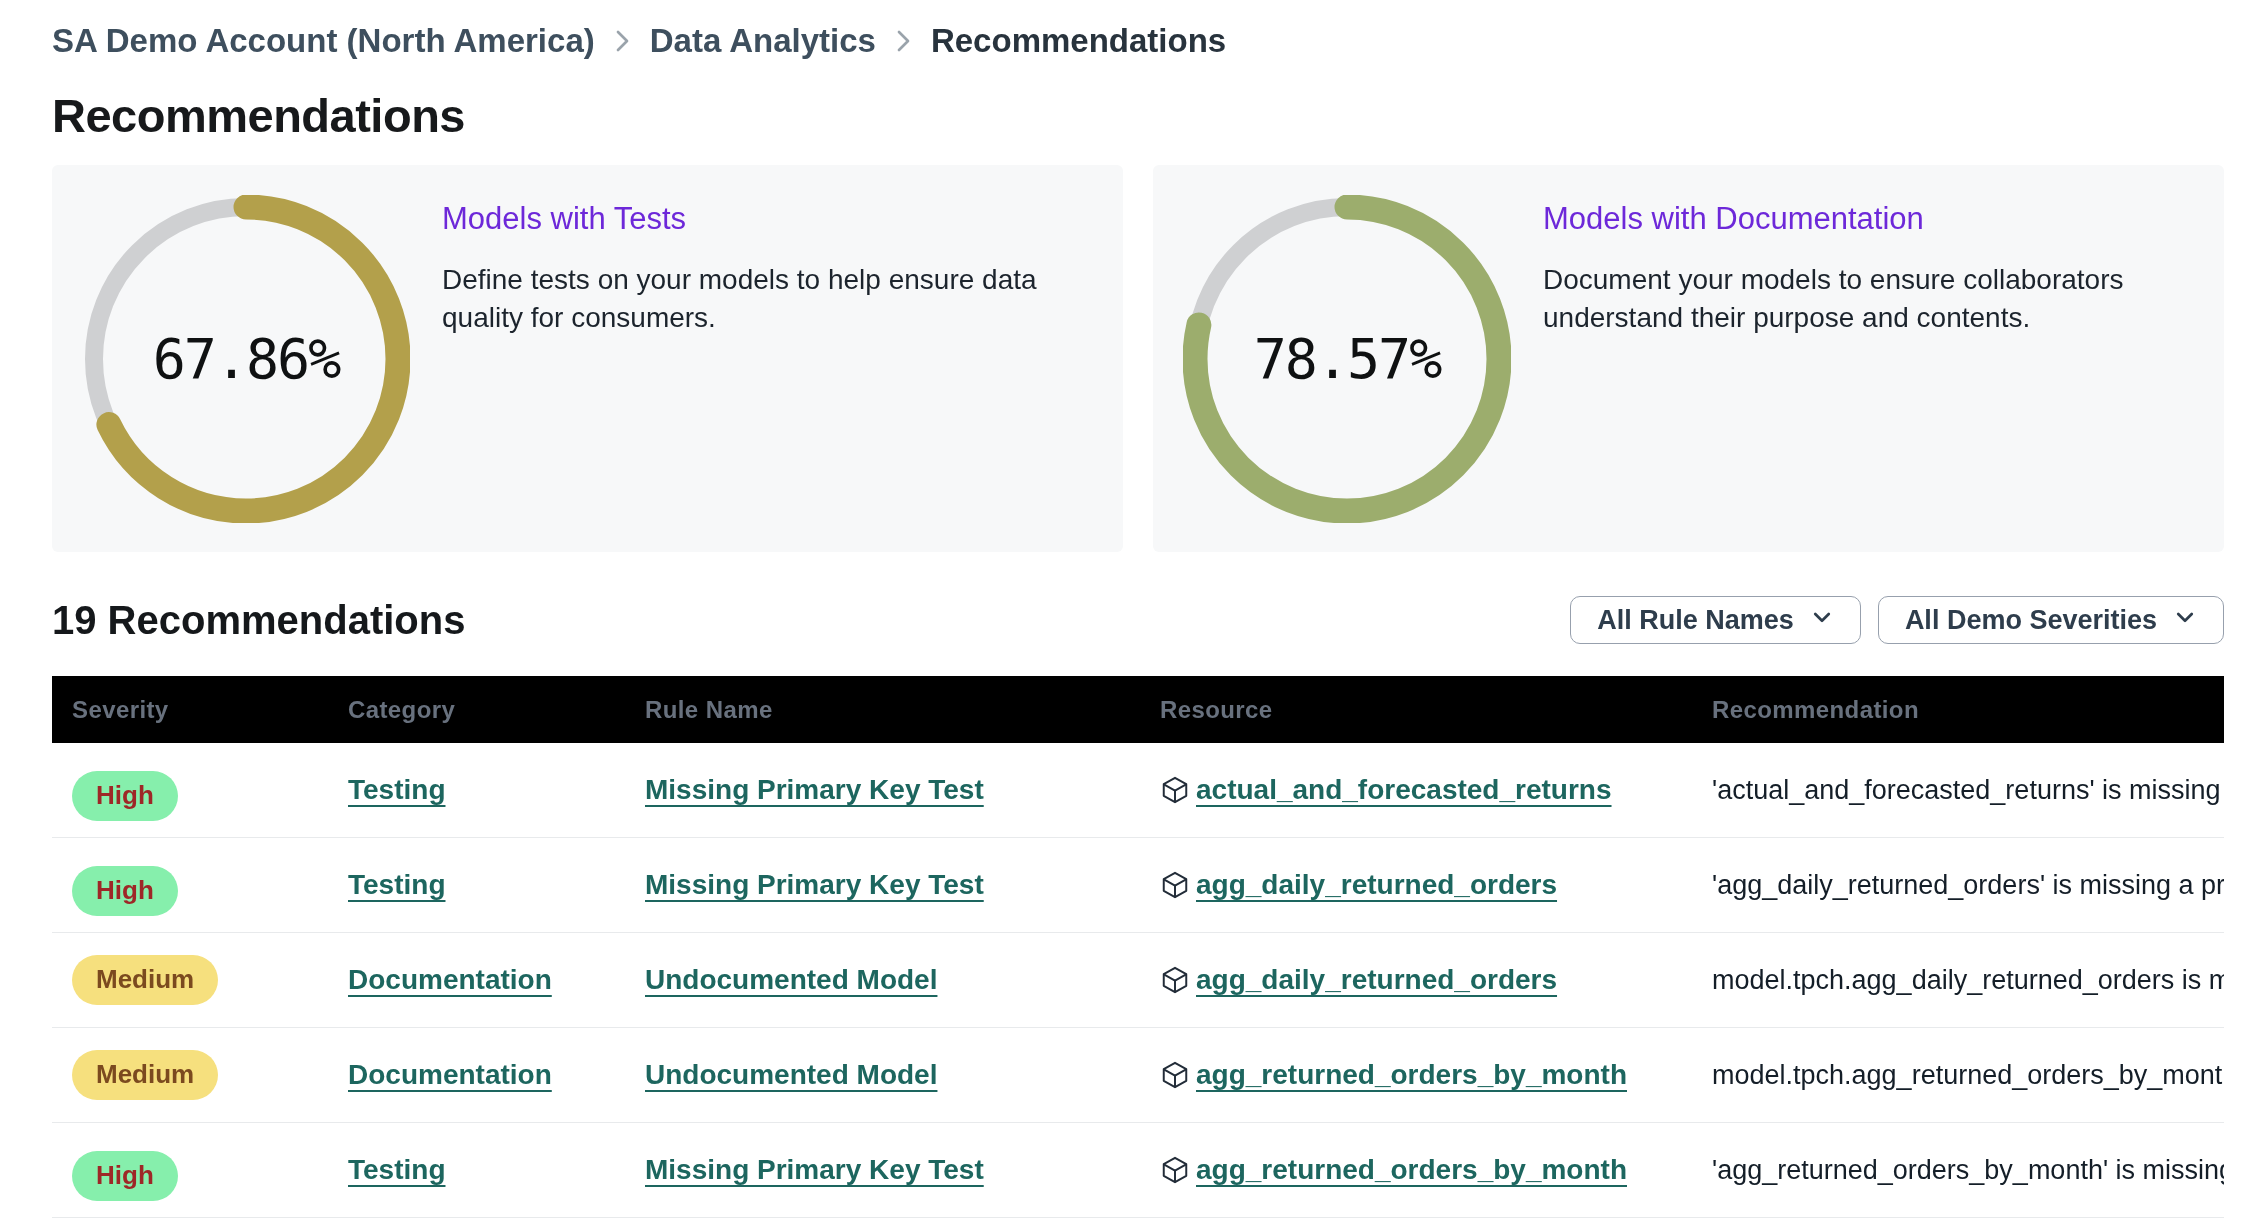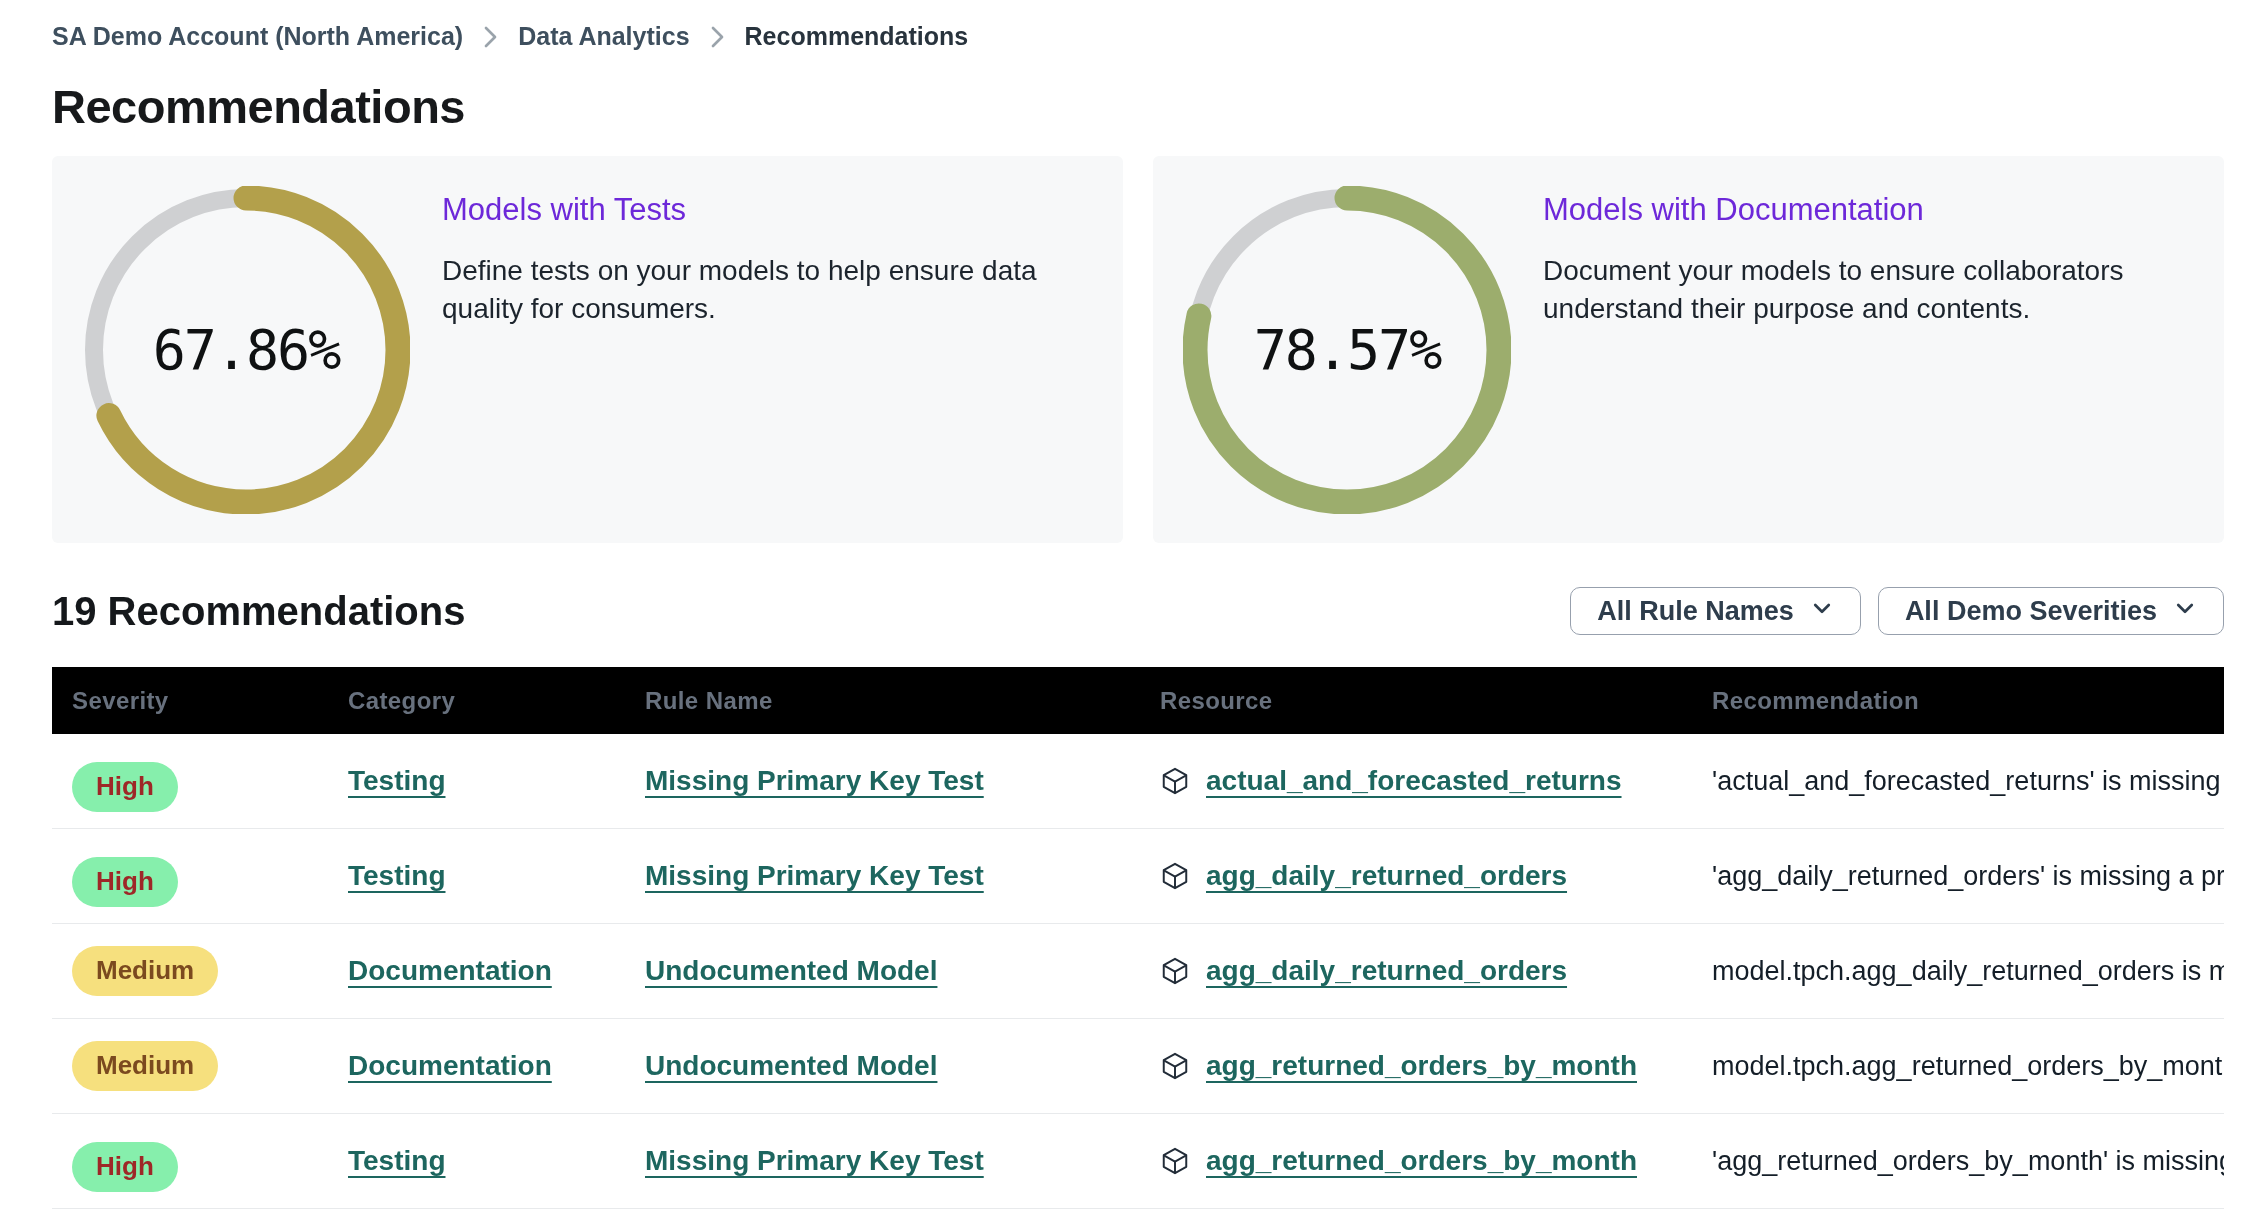--- a/index.html
+++ b/index.html
@@ -5,21 +5,21 @@
   * { box-sizing: border-box; }
   html,body { margin:0; padding:0; background:#ffffff; }
   body {
     width:2248px; height:1220px; overflow:hidden;
     font-family:"Liberation Sans", sans-serif;
     -webkit-font-smoothing:antialiased;
   }
   .page { padding:22px 24px 0 52px; }
 
   
-  .breadcrumb { display:flex; align-items:center; gap:20px; font-size:25px; }
+  .breadcrumb { display:flex; align-items:center; gap:20px; font-size:33px; }
   .crumb { color:#3e4f5e; font-weight:700; text-decoration:none; cursor:pointer; }
   .crumb-sep { display:flex; align-items:center; }
   .crumb-current { color:#28333d; font-weight:700; }
 
   h1.page-title {
     margin:28px 0 0 0; font-size:47px; font-weight:600; color:#17191b; letter-spacing:-0.5px;
   }
 
   
   .cards { display:flex; gap:30px; margin-top:22px; }
@@ -67,21 +67,21 @@
     display:inline-block; font-size:26px; font-weight:700;
     padding:9px 24px; border-radius:999px; line-height:1.2;
   }
   .badge[data-level="high"]   { background:#86efac; color:#9e2727;margin-top:12px; }
   .badge[data-level="medium"] { background:#f6e07e; color:#7b4a1f; }
   .link {
     color:#1d665f; font-size:28px; font-weight:600;
     text-decoration:underline; text-underline-offset:6px; text-decoration-thickness:1.5px;
     cursor:pointer;
   }
-  .td-resource { display:flex; align-items:center; gap:16px; }
+  .td-resource { display:flex; align-items:center; gap:6px; }
   .cube-icon { display:flex; align-items:center; flex:none; }
   .td-rec {
     font-size:27px; color:#141e28; white-space:nowrap; overflow:hidden; padding-right:10px;
   }
 </style>
 </head>
 <body>
 
 <div class="page">
 

